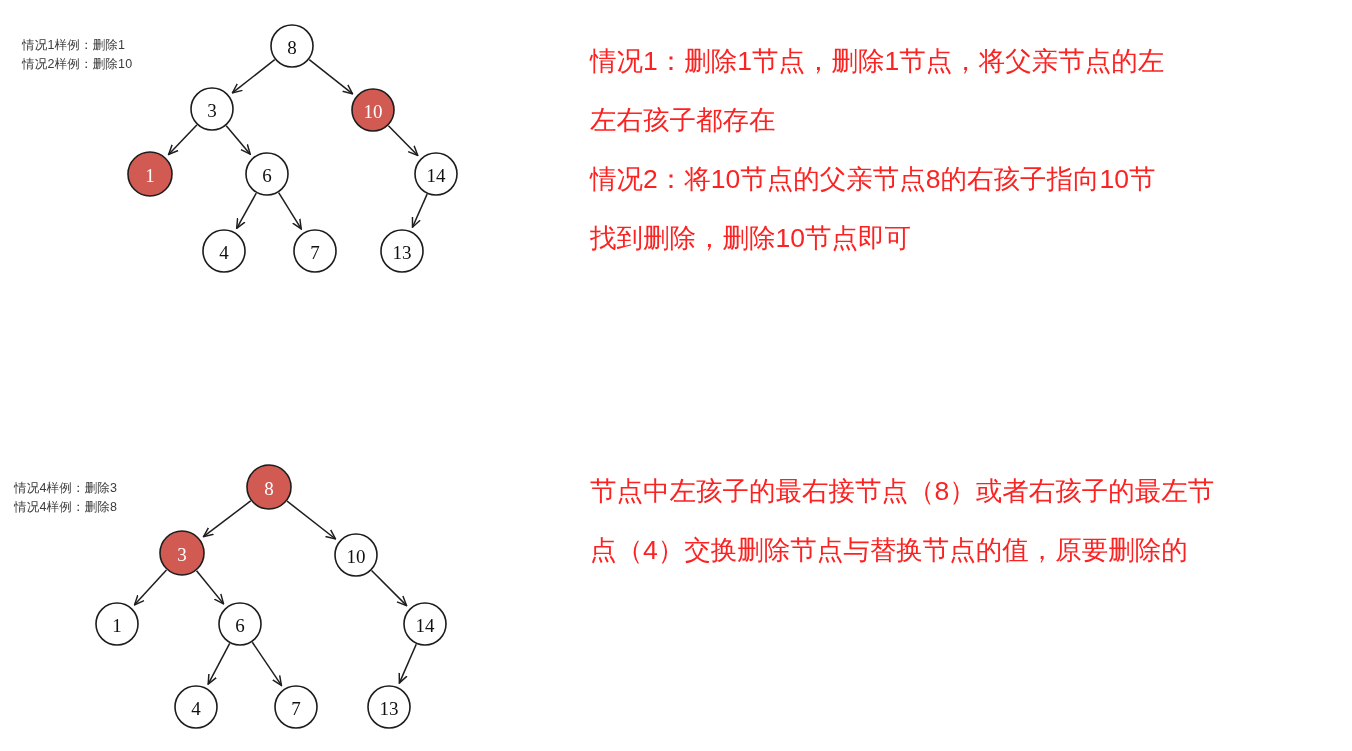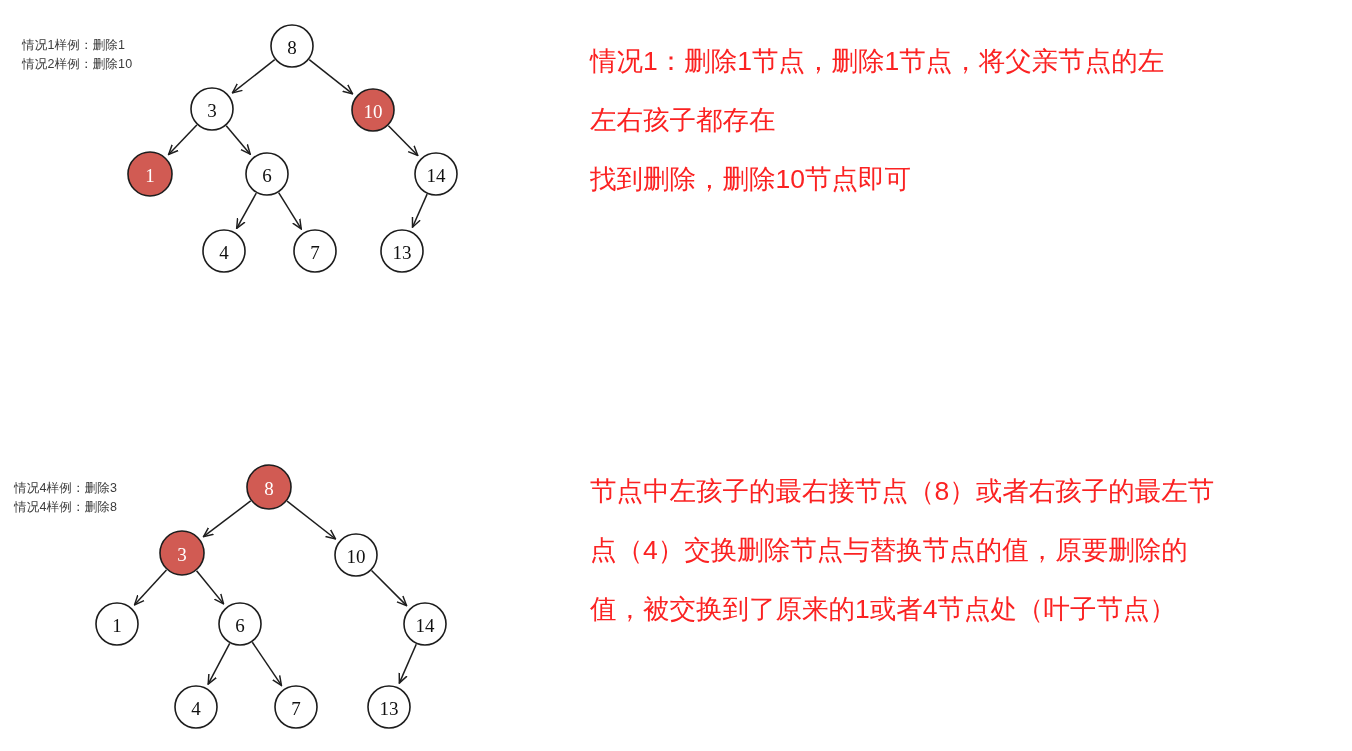--- a/index.html
+++ b/index.html
@@ -204,22 +204,22 @@
       </g>
       <g>
         <circle cx="389" cy="267" r="21" class="node-circle-plain"></circle>
         <text x="389" y="268" class="node-label">13</text>
       </g>
     </svg>
 
   <div class="note" id="note-top">
     <p>情况1：删除1节点，删除1节点，将父亲节点的左</p>
     <p>左右孩子都存在</p>
+    <p>情况2：将10节点的父亲节点8的右孩子指向10节</p>
     <p>找到删除，删除10节点即可</p>
   </div>
 
   <div class="note" id="note-bottom">
     <p>节点中左孩子的最右接节点（8）或者右孩子的最左节</p>
     <p>点（4）交换删除节点与替换节点的值，原要删除的</p>
-    <p>值，被交换到了原来的1或者4节点处（叶子节点）</p>
   </div>
 
 </div>
 
 </body></html>

